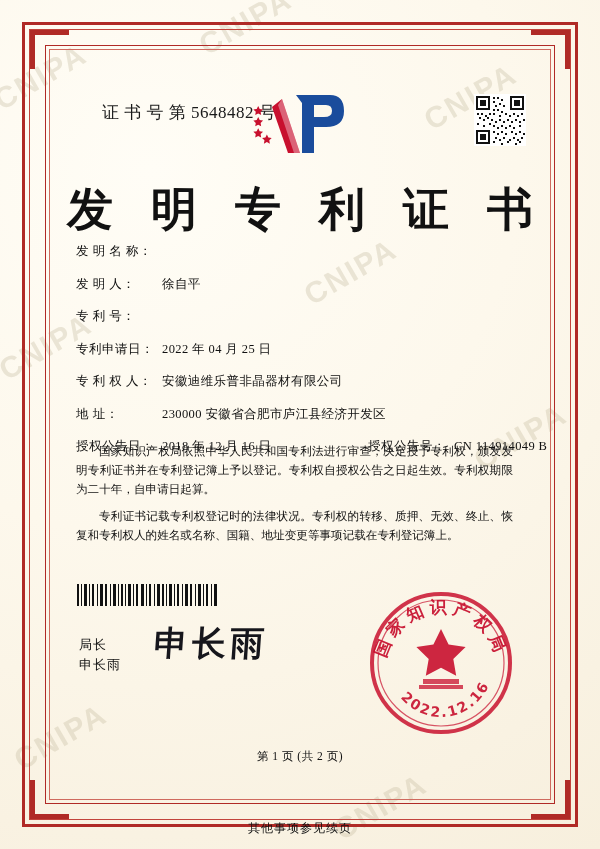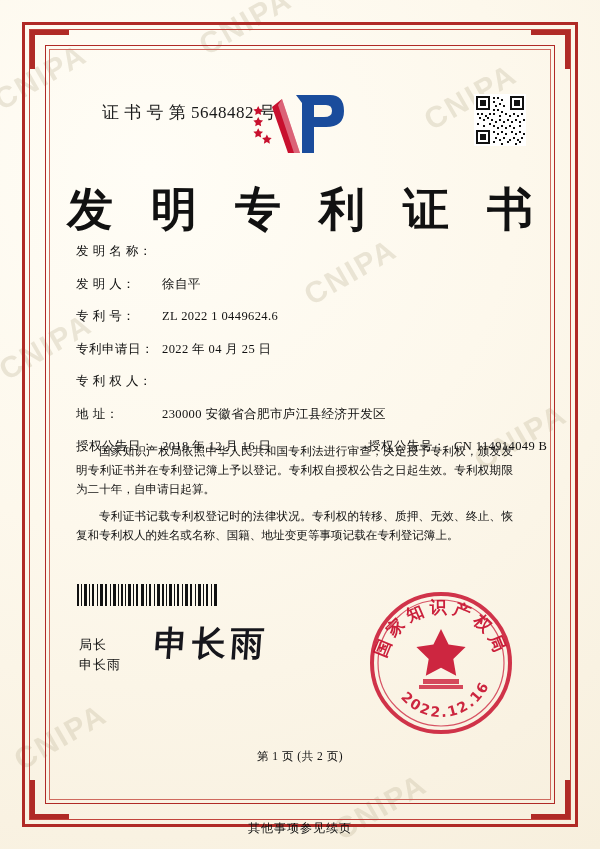--- a/index.html
+++ b/index.html
@@ -374,28 +374,28 @@
     <div class="fields">
       <div class="field-row">
         <div class="field-label">发 明 名 称：</div>
       </div>
       <div class="field-row">
         <div class="field-label">发 明 人：</div>
         <div class="field-value">徐自平</div>
       </div>
       <div class="field-row">
         <div class="field-label">专 利 号：</div>
-        <div class="field-value">ZL 2022 1 0449624.6</div>
       </div>
       <div class="field-row">
         <div class="field-label">专利申请日：</div>
         <div class="field-value">2022 年 04 月 25 日</div>
       </div>
       <div class="field-row">
         <div class="field-label">专 利 权 人：</div>
+        <div class="field-value">安徽迪维乐普非晶器材有限公司</div>
       </div>
       <div class="field-row">
         <div class="field-label">地 址：</div>
         <div class="field-value">230000 安徽省合肥市庐江县经济开发区</div>
       </div>
       <div class="field-row dual">
         <div class="field-label">授权公告日：</div>
         <div class="field-value">2018 年 12 月 16 日</div>
         <div class="field-label2">授权公告号：</div>
         <div class="field-value">CN 114914049 B</div>

